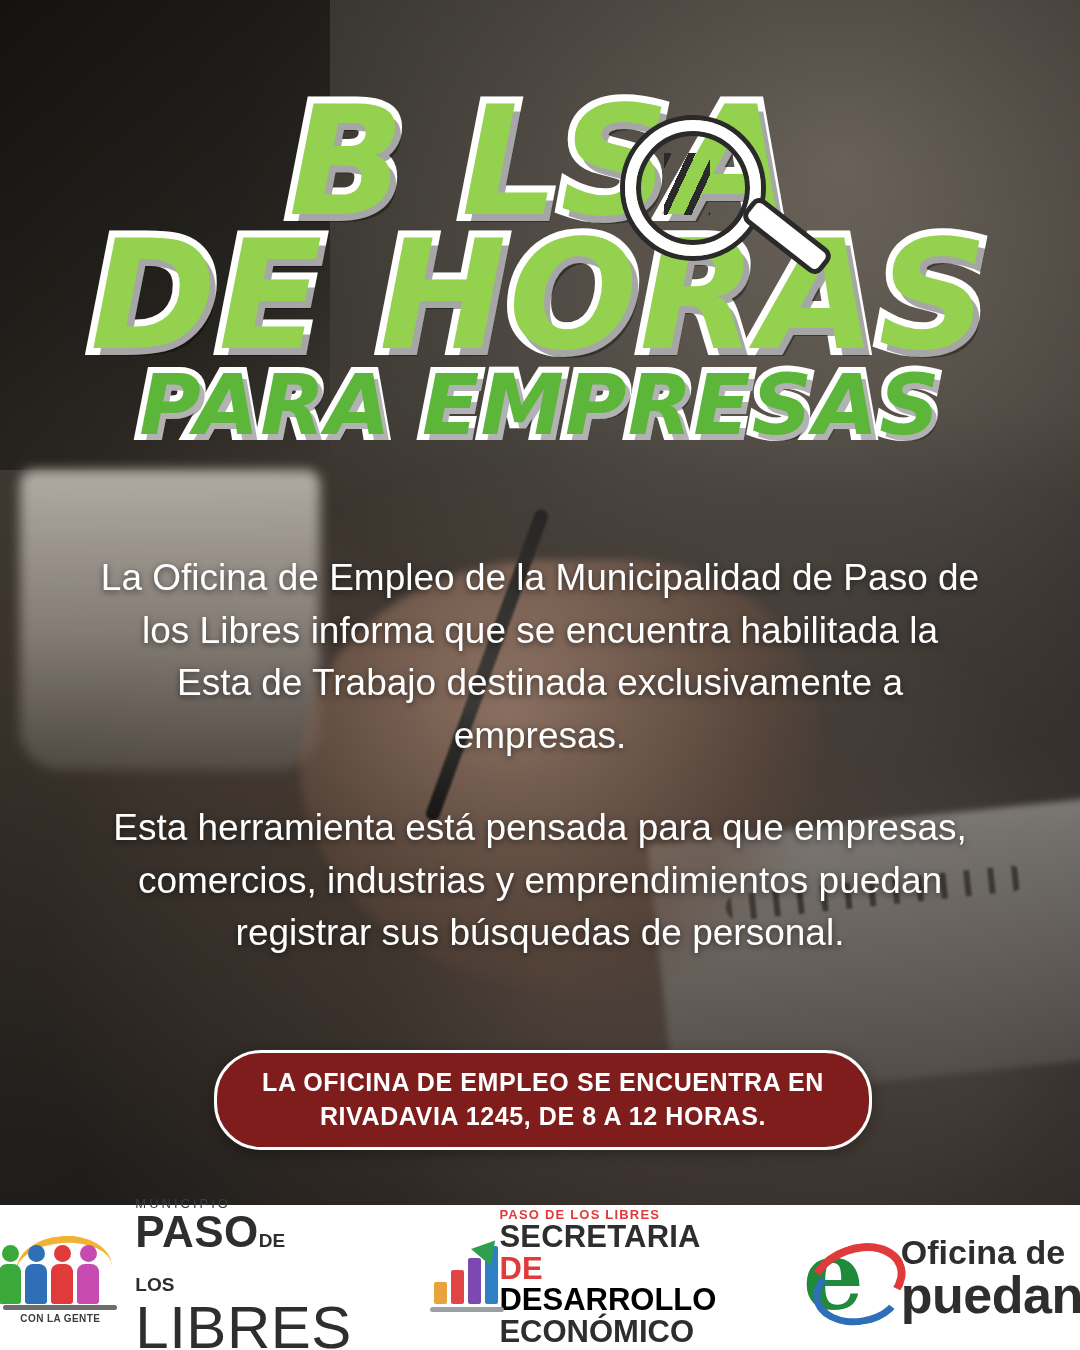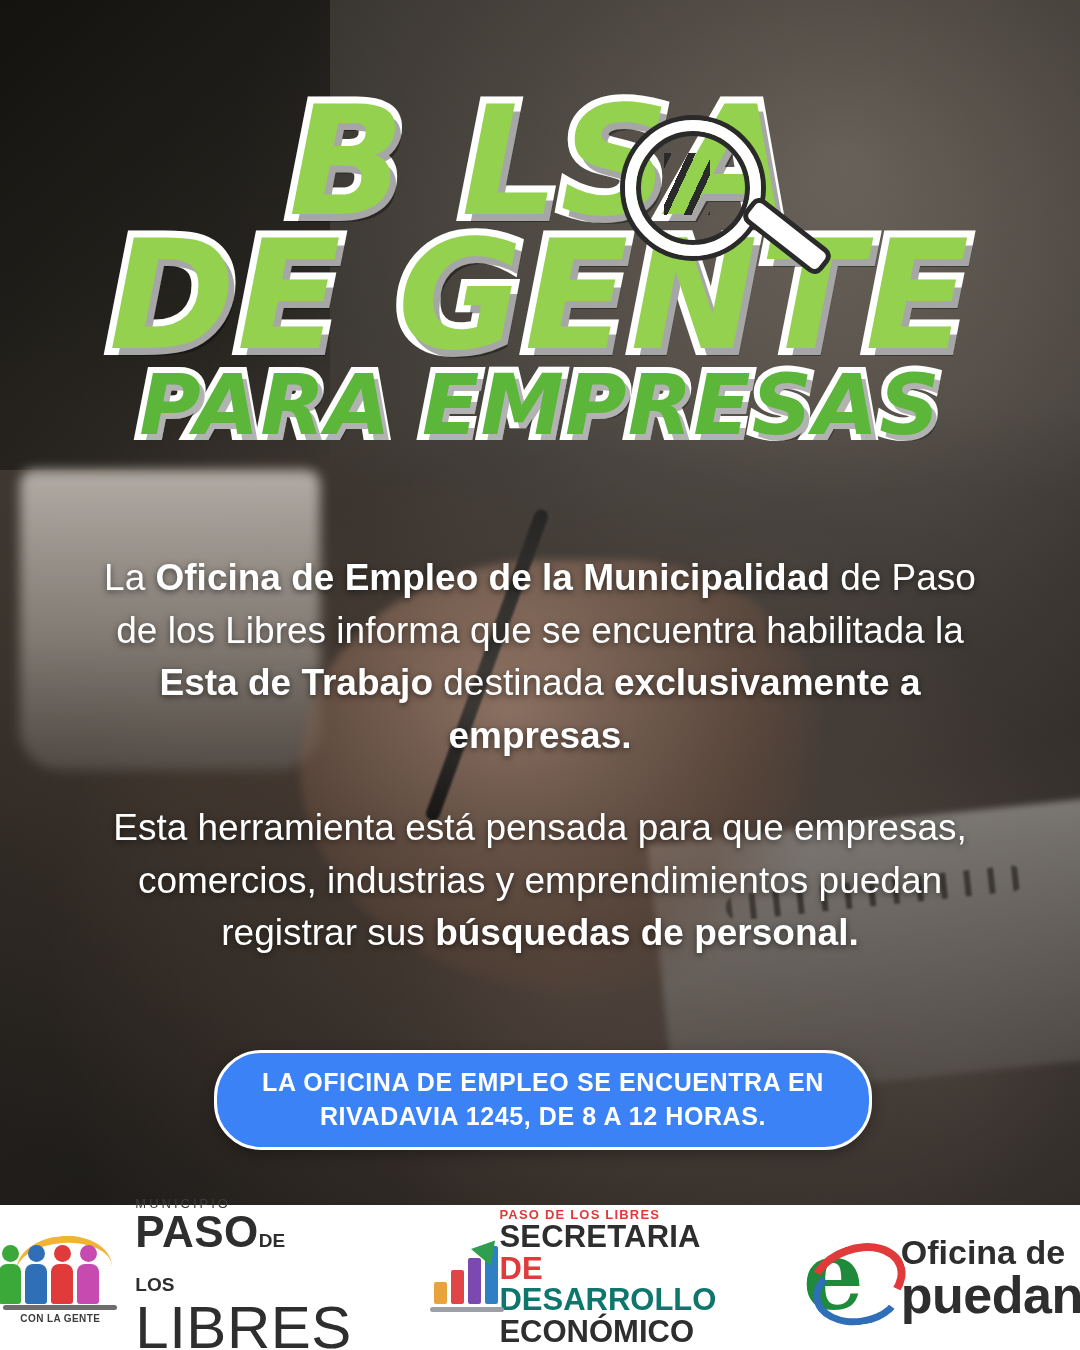--- a/index.html
+++ b/index.html
@@ -173,31 +173,31 @@
     top: 552px;
     text-align: center;
     color: #ffffff;
     font-size: 37px;
     line-height: 1.42;
     text-shadow: 0 2px 6px rgba(0,0,0,0.55);
     font-weight: 400;
   }
   .copy p { margin: 0; }
   .copy .gap { height: 40px; }
-  .copy b { font-weight: 700; }
+  .copy b { font-weight: 400; }
 
   
   .cta {
     position: absolute;
     left: 214px;
     width: 652px;
     top: 1050px;
     height: 94px;
     border-radius: 47px;
-    background: #3b82f6;
+    background: #7f1d1d;
     border: 3px solid #ffffff;
     display: flex;
     align-items: center;
     justify-content: center;
     text-align: center;
     color: #ffffff;
     font-size: 25px;
     font-weight: 700;
     letter-spacing: 0.6px;
     line-height: 1.35;
@@ -258,21 +258,21 @@
   .l2-arrow {
     position: absolute; right: -2px; top: 2px; width: 0; height: 0;
     border-left: 13px solid transparent; border-right: 13px solid transparent;
     border-bottom: 22px solid #2f9e4e; transform: rotate(40deg);
   }
   .l2-base { position: absolute; left: 0; bottom: 8px; width: 74px; height: 5px; background: #9aa0a6; border-radius: 3px; }
   .l2-text { line-height: 1.02; }
   .l2-t0 { font-size: 13px; font-weight: 700; color: #e03a3a; letter-spacing: 1.2px; }
   .l2-t1 { font-size: 31px; font-weight: 700; color: #2e2e2e; letter-spacing: 0.2px; }
   .l2-t1 .de { color: #e03a3a; }
-  .l2-t2 { font-size: 31px; font-weight: 700; color: #0f766e; }
+  .l2-t2 { font-size: 31px; font-weight: 700; color: #000000; }
   .l2-t3 { font-size: 31px; font-weight: 700; color: #2e2e2e; }
 
   
   .logo3 { gap: 6px; }
   .l3-mark { position: relative; width: 92px; height: 86px; }
   .l3-e {
     font-family: "DejaVu Serif", serif;
     font-size: 96px; font-weight: 700; color: #1f8a3b; line-height: 0.85;
   }
   .l3-swoosh-red {
@@ -304,21 +304,21 @@
     <div class="bg-shade"></div>
   </div>
 
   <div class="title-block">
     <div style="position:relative; display:inline-block;">
       <div class="title-line1">B LSA</div>
       <div class="magnifier">
         <div class="glint"></div>
       </div>
     </div>
-    <div class="title-line2">DE GENTE</div>
+    <div class="title-line2">DE HORAS</div>
     <div class="title-line3">PARA EMPRESAS</div>
   </div>
 
   <div class="copy">
     <p id="para1"><span>La </span><b>Oficina de Empleo de la Municipalidad</b><span> de Paso de los Libres informa que se encuentra habilitada la </span><b>Esta de Trabajo</b><span> destinada </span><b>exclusivamente a empresas.</b></p>
     <div class="gap"></div>
     <p id="para2"><span>Esta herramienta está pensada para que empresas, comercios, industrias y emprendimientos puedan registrar sus </span><b>búsquedas de personal.</b></p>
   </div>
 
   <div class="cta">

